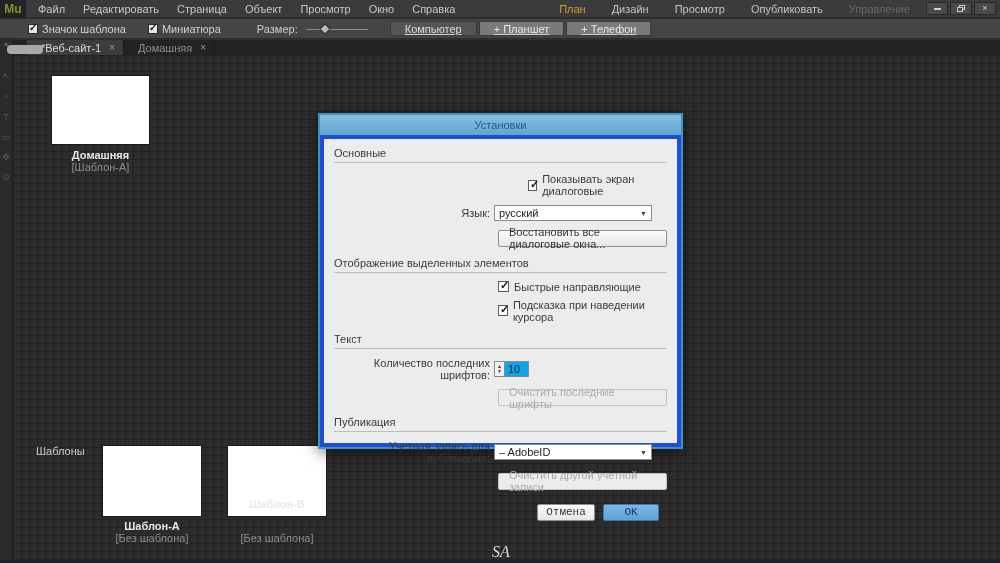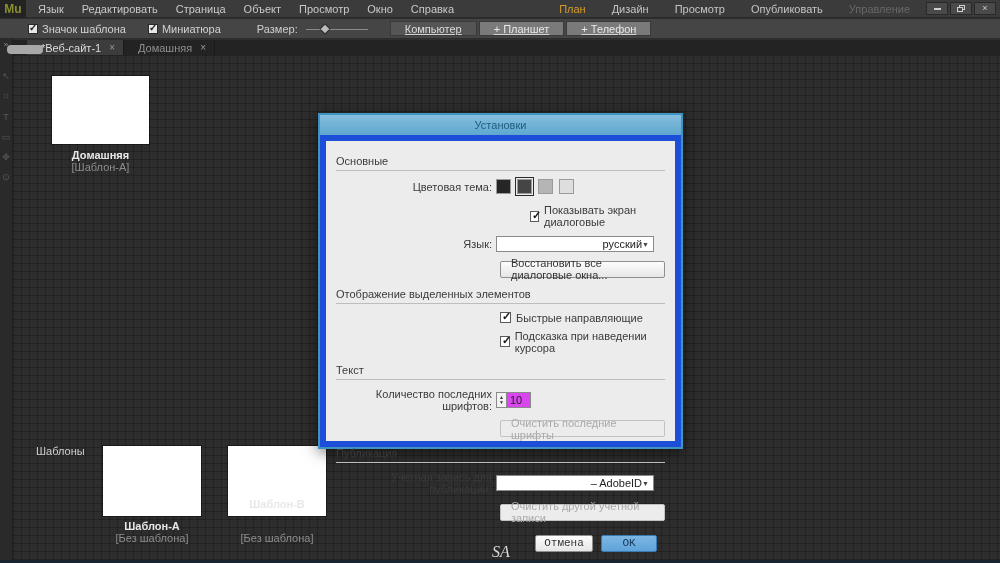--- a/index.html
+++ b/index.html
@@ -57,54 +57,54 @@
   .thumb { position:absolute; background:#ffffff; box-shadow:0 0 0 1px rgba(0,0,0,.4); }
   .thumb-label { position:absolute; text-align:center; color:#e8e8e8; font-weight:bold; }
   .thumb-sub { position:absolute; text-align:center; color:#8d8d8d; font-weight:normal; }
   .masters-label { position:absolute; left:23px; top:390px; color:#cfcfcf; }
   .watermark { position:absolute; left:479px; top:488px; color:#d8d8d8; font-family:"Liberation Serif", serif; font-style:italic; font-size:16px; }
   .bottombar { position:absolute; left:0; top:560px; width:1000px; height:3px; background:#18242f; }
 
   
   .dialog { position:absolute; left:318px; top:113px; width:365px; height:336px; border:2px solid #3e93c1; background:#ececec; box-shadow:0 3px 14px rgba(0,0,0,.55); }
   .dlg-title { height:20px; background:linear-gradient(#85bedd,#5ea7cf); color:#1f5c7d; display:flex; align-items:center; justify-content:center; font-size:11px; }
-  .dlg-body { position:relative; height:312px; background:#ececec; border:6px solid #1d4ed8; padding:8px 10px 0 10px; color:#3a3a3a; }
+  .dlg-body { position:relative; height:312px; background:#ececec; border:4px solid #1d4ed8; padding:2px 10px 0 10px; color:#3a3a3a; }
   .section { margin-top:6px; }
   .section .sec-label { color:#3a3a3a; }
   .section .sec-line { border:none; border-top:1px solid #bdbdbd; margin-top:3px; }
   .row { display:flex; align-items:center; }
   .row .lbl { width:160px; text-align:right; padding-right:4px; color:#3a3a3a; }
   .swatches { display:flex; gap:6px; align-items:center; }
   .swatch { width:15px; height:15px; border:1px solid #9a9a9a; }
   .swatch.selected { outline:1px solid #2a2a2a; outline-offset:1px; }
   .dcb { display:flex; align-items:center; gap:5px; }
   .dcb .box { width:11px; height:11px; background:#ffffff; border:1px solid #5a5a5a; position:relative; }
   .dcb .tick { position:absolute; left:1px; top:-3px; color:#1a1a1a; font-size:11px; font-weight:bold; }
-  .dropdown { width:158px; height:16px; background:#ffffff; border:1px solid #8a8a8a; display:flex; align-items:center; padding:0 4px; justify-content:flex-end; color:#222; }
+  .dropdown { width:158px; height:16px; background:#ffffff; border:1px solid #8a8a8a; display:flex; align-items:center; padding:0 4px; justify-content:space-between; color:#222; }
   .dropdown .arrow { font-size:7px; color:#444; }
   .btn { display:inline-flex; align-items:center; justify-content:center; height:17px; padding:0 10px; background:linear-gradient(#fdfdfd,#e6e6e6); border:1px solid #8f8f8f; border-radius:2px; color:#333; }
   .btn.disabled { background:#ececec; border-color:#c2c2c2; color:#aaaaaa; }
   .spinner { display:inline-flex; align-items:stretch; height:16px; }
   .spin-arrows { width:11px; border:1px solid #8a8a8a; background:#f2f2f2; display:flex; flex-direction:column; align-items:center; justify-content:center; line-height:0; }
   .spin-arrows span { font-size:5px; color:#333; line-height:5px; }
-  .spin-box { width:24px; border:1px solid #8a8a8a; border-left:none; background:#d946ef; display:flex; align-items:center; padding-left:3px; color:#222; }
+  .spin-box { width:24px; border:1px solid #8a8a8a; border-left:none; background:#0ea5e9; display:flex; align-items:center; padding-left:3px; color:#222; }
   .dlg-buttons { display:flex; justify-content:flex-end; gap:8px; margin-top:14px; margin-right:8px;font-family:Liberation Mono, monospace; }
   .btn.cancel { width:58px; }
   .btn.ok { width:56px; background:linear-gradient(#7db7e4,#5ea3d8); border-color:#3a7ab0; color:#15365a; }
   .indent { margin-left:164px; }
   .indent2 { margin-left:194px; }
   .mt8 { margin-top:8px; } .mt10 { margin-top:10px; } .mt5 { margin-top:5px; } .mt6 { margin-top:6px; }
 </style>
 </head>
 <body>
 
 <div class="menubar">
   <div class="logo">Mu</div>
   <div class="menu-items">
-    <span class="menu-item">Язык</span>
+    <span class="menu-item">Файл</span>
     <span class="menu-item">Редактировать</span>
     <span class="menu-item">Страница</span>
     <span class="menu-item">Объект</span>
     <span class="menu-item">Просмотр</span>
     <span class="menu-item">Окно</span>
     <span class="menu-item">Справка</span>
   </div>
   <div class="mode-tabs">
     <span class="mode active">План</span>
     <span class="mode">Дизайн</span>
@@ -195,29 +195,20 @@
   <div class="dlg-title">
     <span>Установки</span>
   </div>
   <div class="dlg-body">
 
     <div class="section">
       <span class="sec-label">Основные</span>
       <hr class="sec-line">
     </div>
 
-    <div class="row mt8">
-      <span class="lbl">Цветовая тема:</span>
-      <span class="swatches">
-        <span class="swatch" style="background:#262626;"></span>
-        <span class="swatch selected" style="background:#454545;"></span>
-        <span class="swatch" style="background:#b5b5b5;"></span>
-        <span class="swatch" style="background:#dedede;"></span>
-      </span>
-    </div>
 
     <div class="dcb indent2 mt10">
       <span class="box">
           <span class="tick">✓</span>
         </span>
       <span>Показывать экран диалоговые</span>
     </div>
 
     <div class="row mt8">
       <span class="lbl">Язык:</span>

